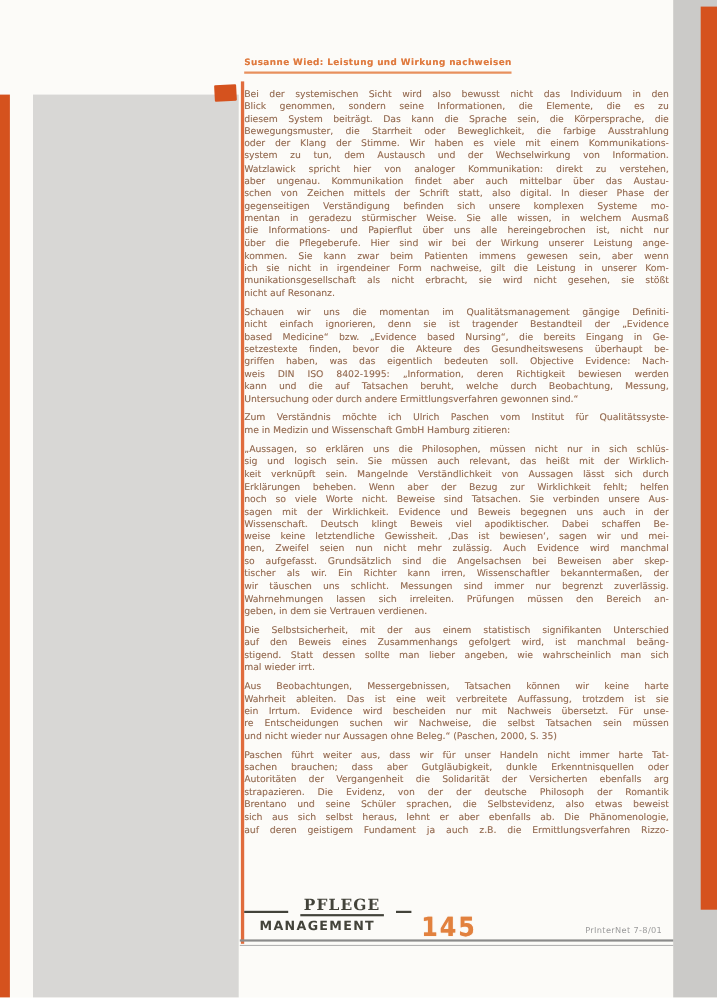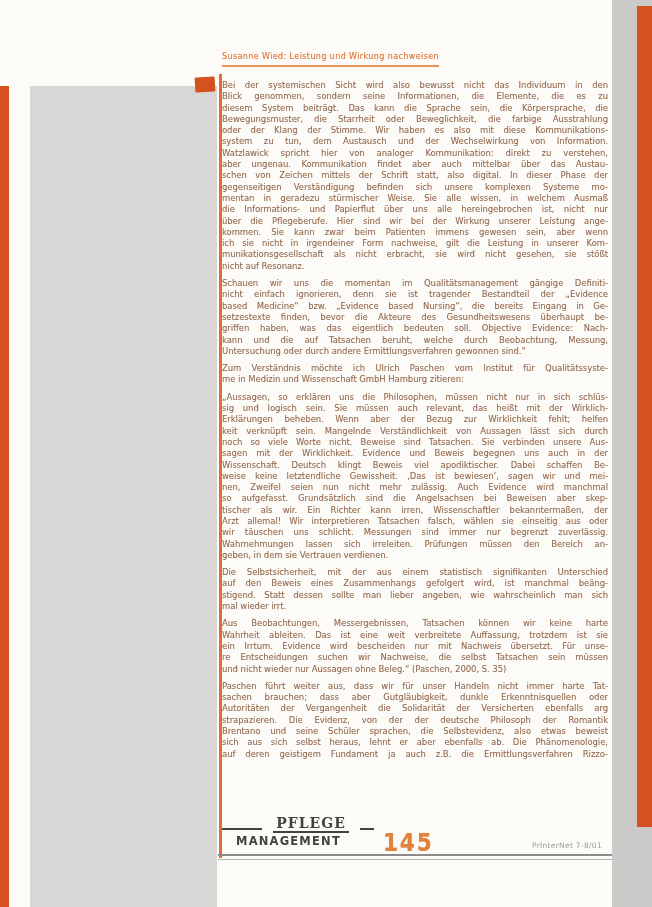--- a/index.html
+++ b/index.html
@@ -23,20 +23,21 @@
   .right-orange-bar{position:absolute;left:637px;top:6px;width:15px;height:821px;background:var(--accent);}
   .column-rule{position:absolute;left:219px;top:74px;width:3px;height:784px;background:#dd5c28;opacity:.9;}
   .red-marker{position:absolute;left:195px;top:77px;width:20px;height:15px;background:var(--accent);transform:rotate(-3deg);border-radius:1px;}
 
   
   .running-head{
     position:absolute;left:222px;top:52px;
     font-size:8px;letter-spacing:.4px;color:var(--header-orange);
     padding-bottom:4px;border-bottom:2px solid rgba(228,124,66,.85);
     text-shadow:0 0 .6px rgba(228,124,66,.6);
+    font-weight:bold;
   }
 
   
   .body-text{
     position:absolute;left:222px;top:80px;width:386px;
     color:var(--text-brown);
     font-size:8.4px;
     text-shadow:.3px 0 0 rgba(205,125,75,.35);
   }
   .para{margin-bottom:6px;}
@@ -87,60 +88,60 @@
   <div class="red-marker"></div>
 
   <div class="running-head">Susanne Wied: Leistung und Wirkung nachweisen</div>
 
   <div class="body-text" id="body-text">
       <div class="para">
         <div class="line">Bei der systemischen Sicht wird also bewusst nicht das Individuum in den</div>
         <div class="line">Blick genommen, sondern seine Informationen, die Elemente, die es zu</div>
         <div class="line">diesem System beiträgt. Das kann die Sprache sein, die Körpersprache, die</div>
         <div class="line">Bewegungsmuster, die Starrheit oder Beweglichkeit, die farbige Ausstrahlung</div>
-        <div class="line">oder der Klang der Stimme. Wir haben es also mit diese Kommunikations-</div>
+        <div class="line">oder der Klang der Stimme. Wir haben es viele mit einem Kommunikations-</div>
         <div class="line">system zu tun, dem Austausch und der Wechselwirkung von Information.</div>
         <div class="line">Watzlawick spricht hier von analoger Kommunikation: direkt zu verstehen,</div>
         <div class="line">aber ungenau. Kommunikation findet aber auch mittelbar über das Austau-</div>
         <div class="line">schen von Zeichen mittels der Schrift statt, also digital. In dieser Phase der</div>
         <div class="line">gegenseitigen Verständigung befinden sich unsere komplexen Systeme mo-</div>
         <div class="line">mentan in geradezu stürmischer Weise. Sie alle wissen, in welchem Ausmaß</div>
         <div class="line">die Informations- und Papierflut über uns alle hereingebrochen ist, nicht nur</div>
         <div class="line">über die Pflegeberufe. Hier sind wir bei der Wirkung unserer Leistung ange-</div>
         <div class="line">kommen. Sie kann zwar beim Patienten immens gewesen sein, aber wenn</div>
         <div class="line">ich sie nicht in irgendeiner Form nachweise, gilt die Leistung in unserer Kom-</div>
         <div class="line">munikationsgesellschaft als nicht erbracht, sie wird nicht gesehen, sie stößt</div>
         <div class="line last-left">nicht auf Resonanz.</div>
       </div>
       <div class="para">
         <div class="line">Schauen wir uns die momentan im Qualitätsmanagement gängige Definiti-</div>
         <div class="line">nicht einfach ignorieren, denn sie ist tragender Bestandteil der „Evidence</div>
         <div class="line">based Medicine“ bzw. „Evidence based Nursing“, die bereits Eingang in Ge-</div>
         <div class="line">setzestexte finden, bevor die Akteure des Gesundheitswesens überhaupt be-</div>
         <div class="line">griffen haben, was das eigentlich bedeuten soll. Objective Evidence: Nach-</div>
+        <div class="line">weis DIN ISO 8402-1995: „Information, deren Richtigkeit bewiesen werden</div>
         <div class="line">kann und die auf Tatsachen beruht, welche durch Beobachtung, Messung,</div>
         <div class="line last-left">Untersuchung oder durch andere Ermittlungsverfahren gewonnen sind.“</div>
       </div>
       <div class="para">
         <div class="line">Zum Verständnis möchte ich Ulrich Paschen vom Institut für Qualitätssyste-</div>
         <div class="line last-left">me in Medizin und Wissenschaft GmbH Hamburg zitieren:</div>
       </div>
       <div class="para">
         <div class="line">„Aussagen, so erklären uns die Philosophen, müssen nicht nur in sich schlüs-</div>
         <div class="line">sig und logisch sein. Sie müssen auch relevant, das heißt mit der Wirklich-</div>
+        <div class="line">keit verknüpft sein. Mangelnde Verständlichkeit von Aussagen lässt sich durch</div>
         <div class="line">Erklärungen beheben. Wenn aber der Bezug zur Wirklichkeit fehlt; helfen</div>
-        <div class="line">keit verknüpft sein. Mangelnde Verständlichkeit von Aussagen lässt sich durch</div>
         <div class="line">noch so viele Worte nicht. Beweise sind Tatsachen. Sie verbinden unsere Aus-</div>
         <div class="line">sagen mit der Wirklichkeit. Evidence und Beweis begegnen uns auch in der</div>
         <div class="line">Wissenschaft. Deutsch klingt Beweis viel apodiktischer. Dabei schaffen Be-</div>
         <div class="line">weise keine letztendliche Gewissheit. ‚Das ist bewiesen‘, sagen wir und mei-</div>
         <div class="line">nen, Zweifel seien nun nicht mehr zulässig. Auch Evidence wird manchmal</div>
         <div class="line">so aufgefasst. Grundsätzlich sind die Angelsachsen bei Beweisen aber skep-</div>
         <div class="line">tischer als wir. Ein Richter kann irren, Wissenschaftler bekanntermaßen, der</div>
-        <div class="line">Arzt allemal! Wir interpretieren Tatsachen falsch, wählen sie einseitig aus oder</div>
         <div class="line">wir täuschen uns schlicht. Messungen sind immer nur begrenzt zuverlässig.</div>
         <div class="line">Wahrnehmungen lassen sich irreleiten. Prüfungen müssen den Bereich an-</div>
         <div class="line last-left">geben, in dem sie Vertrauen verdienen.</div>
       </div>
       <div class="para">
         <div class="line">Die Selbstsicherheit, mit der aus einem statistisch signifikanten Unterschied</div>
         <div class="line">auf den Beweis eines Zusammenhangs gefolgert wird, ist manchmal beäng-</div>
         <div class="line">stigend. Statt dessen sollte man lieber angeben, wie wahrscheinlich man sich</div>
         <div class="line last-left">mal wieder irrt.</div>
       </div>

